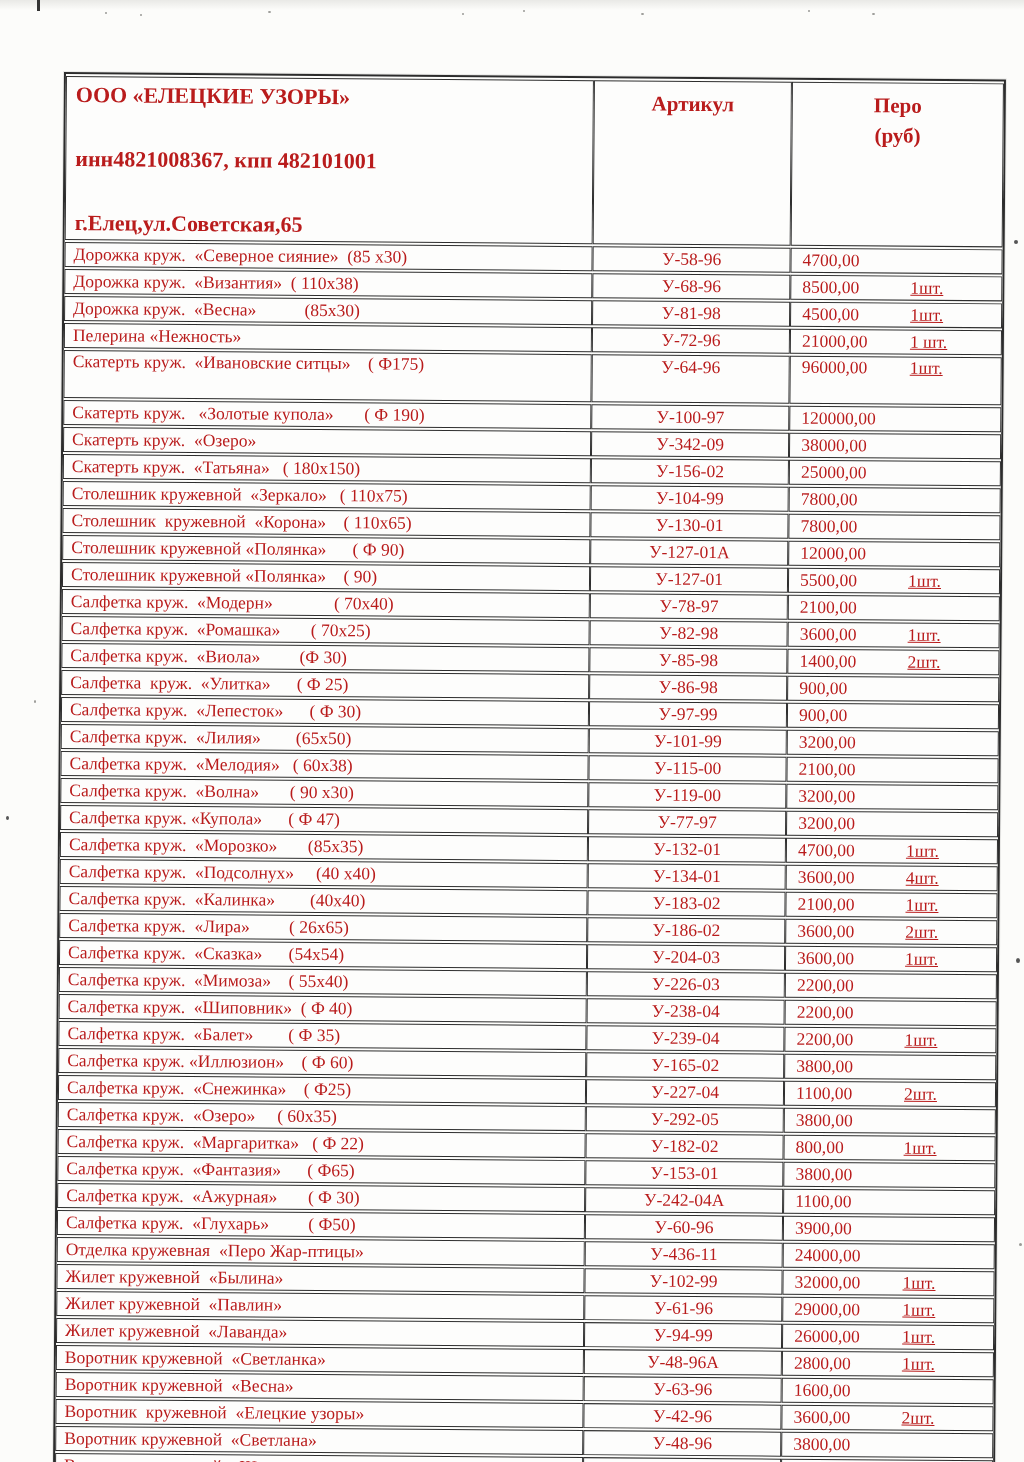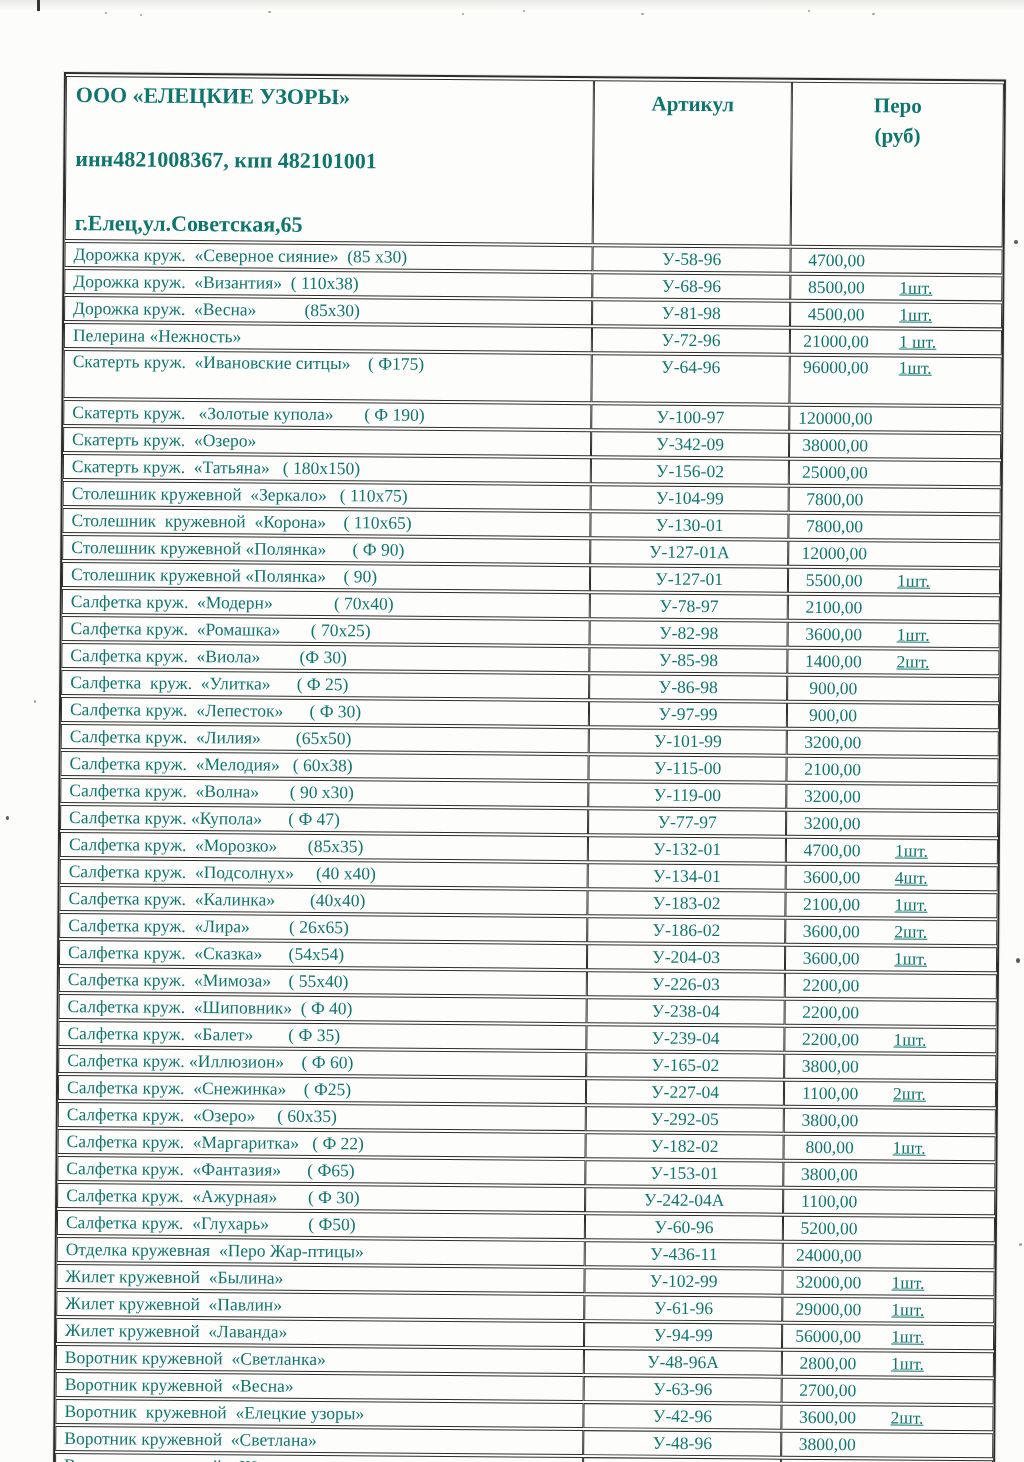--- a/index.html
+++ b/index.html
@@ -7,21 +7,21 @@
     padding: 0;
     background: #f6f6f4;
   }
   .page {
     position: relative;
     width: 1024px;
     height: 1462px;
     background: #fcfcfa;
     overflow: hidden;
     font-family: "Liberation Serif", "DejaVu Serif", serif;
-    color: #0f766e;
+    color: #b91c1c;
   }
   
   .page::before {
     content: "";
     position: absolute;
     left: 0; top: 0; right: 0; height: 10px;
     background: linear-gradient(#e9e9e6, rgba(250,250,248,0));
   }
   .tbl-wrap {
     position: absolute;
@@ -60,21 +60,21 @@
     text-align: center;
     padding-top: 7px;
     line-height: 30px;
   }
   
   tr.row td { height: 21px; font-size: 17.5px; line-height: 21px; vertical-align: middle; }
   td.c-name  { padding: 0 4px 0 8px; white-space: pre; }
   td.c-article { text-align: center; font-size: 18px; }
   td.c-price { padding: 0; }
   .price-flex { display: flex; align-items: center; }
-  .pv { width: 90px; text-align: center; flex: 0 0 auto; }
+  .pv { width: 90px; text-align: left; flex: 0 0 auto; margin-left: 11px; }
   .qv { margin-left: 18px; flex: 0 0 auto; text-decoration: underline; }
   col.col-name   { width: 526px; }
   col.col-article{ width: 197px; }
   col.col-price  { width: 211px; }
   tr.tall td { height: 44px; vertical-align: top; }
   
   .speck {
     position: absolute;
     background: #555;
     border-radius: 50%;
@@ -505,21 +505,21 @@
         <span class="qv"></span>
       </div>
     </td>
   </tr>
 
   <tr class="row">
     <td class="c-name">Салфетка круж.  «Глухарь»         ( Ф50)</td>
     <td class="c-article">У-60-96</td>
     <td class="c-price">
       <div class="price-flex">
-        <span class="pv">5200,00</span>
+        <span class="pv">3900,00</span>
         <span class="qv"></span>
       </div>
     </td>
   </tr>
 
   <tr class="row">
     <td class="c-name">Отделка кружевная  «Перо Жар-птицы»</td>
     <td class="c-article">У-436-11</td>
     <td class="c-price">
       <div class="price-flex">
@@ -549,21 +549,21 @@
         <span class="qv">1шт.</span>
       </div>
     </td>
   </tr>
 
   <tr class="row">
     <td class="c-name">Жилет кружевной  «Лаванда»</td>
     <td class="c-article">У-94-99</td>
     <td class="c-price">
       <div class="price-flex">
-        <span class="pv">56000,00</span>
+        <span class="pv">26000,00</span>
         <span class="qv">1шт.</span>
       </div>
     </td>
   </tr>
 
   <tr class="row">
     <td class="c-name">Воротник кружевной  «Светланка»</td>
     <td class="c-article">У-48-96А</td>
     <td class="c-price">
       <div class="price-flex">
@@ -571,21 +571,21 @@
         <span class="qv">1шт.</span>
       </div>
     </td>
   </tr>
 
   <tr class="row">
     <td class="c-name">Воротник кружевной  «Весна»</td>
     <td class="c-article">У-63-96</td>
     <td class="c-price">
       <div class="price-flex">
-        <span class="pv">2700,00</span>
+        <span class="pv">1600,00</span>
         <span class="qv"></span>
       </div>
     </td>
   </tr>
 
   <tr class="row">
     <td class="c-name">Воротник  кружевной  «Елецкие узоры»</td>
     <td class="c-article">У-42-96</td>
     <td class="c-price">
       <div class="price-flex">

